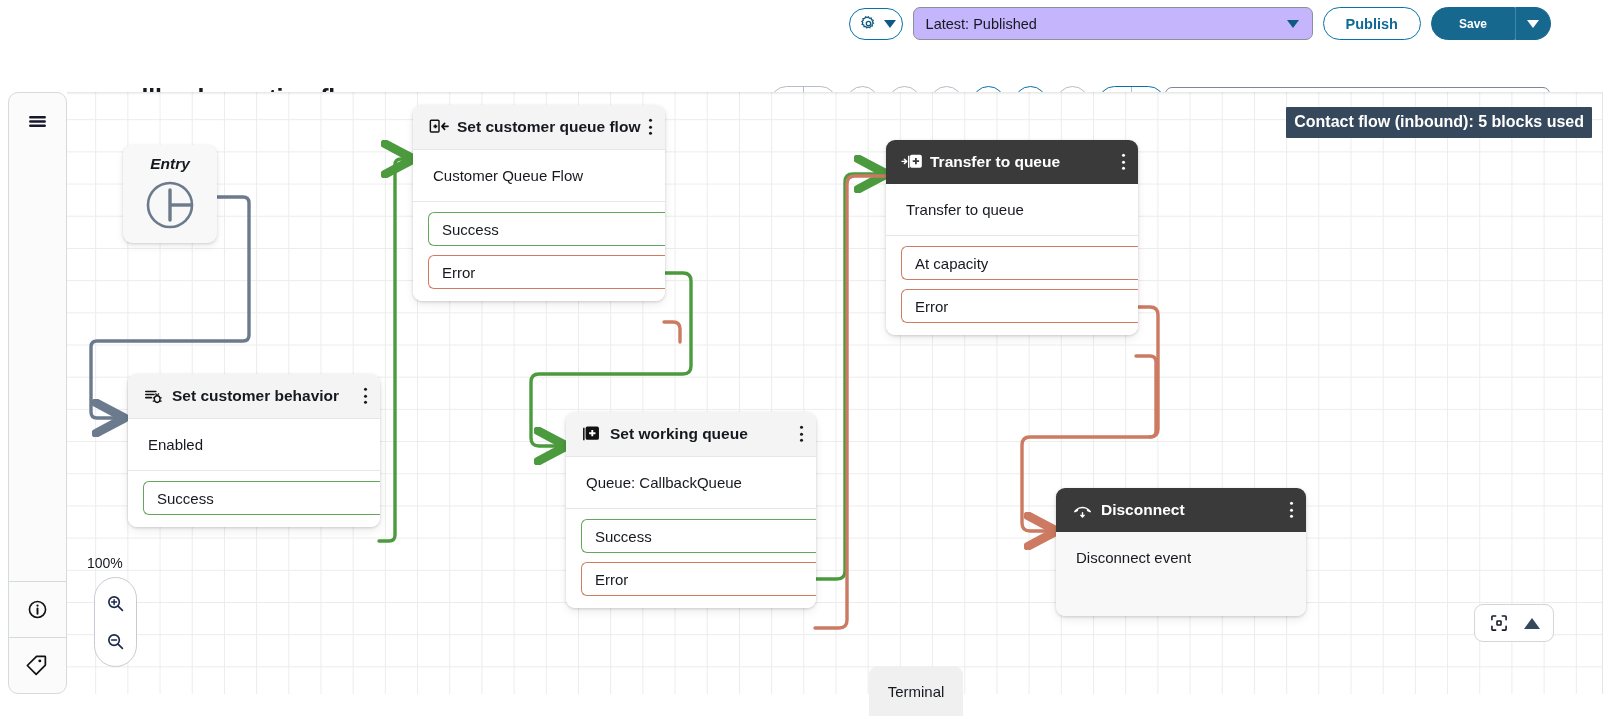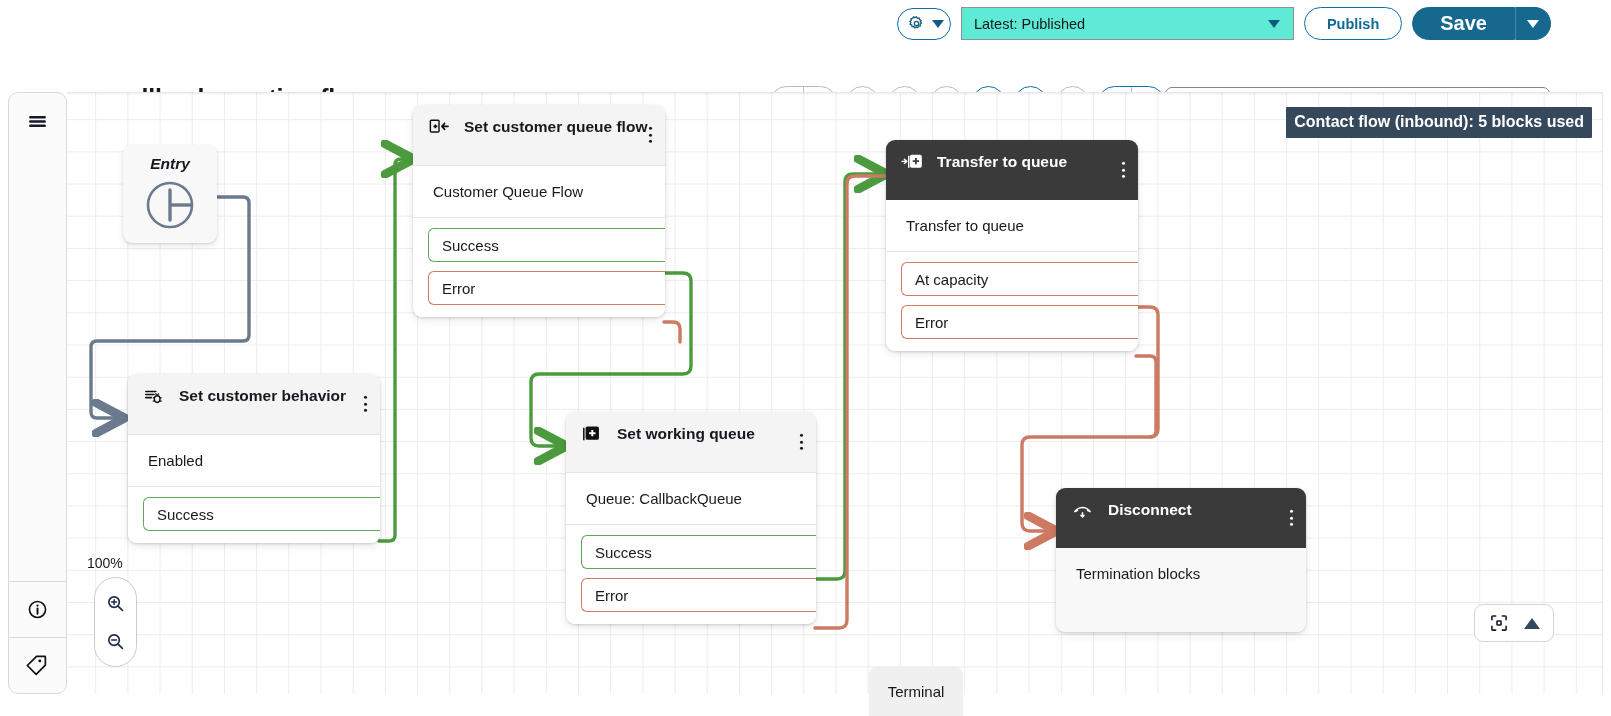--- a/index.html
+++ b/index.html
@@ -29,41 +29,41 @@
     color: #0f5a80; background: #fff;
     gap: 7px;
   }
   .gear-ic { width: 17px; height: 17px; display:block; }
   .caret-dn {
     width: 0; height: 0;
     border-left: 6px solid transparent; border-right: 6px solid transparent;
     border-top: 8px solid #0f5a80;
   }
   .version-select {
-    width: 333px; height: 33px;
-    border: 1px solid #8a9199; border-radius: 0;
-    background: #5eead4; display: flex; align-items: center;
+    width: 400px; height: 33px;
+    border: 1px solid #8a9199; border-radius: 7px;
+    background: #c4b5fd; display: flex; align-items: center;
     padding: 0 12px; position: relative;
   }
   .version-select .vtxt { font-size: 14.5px; color: #16191f; }
   .version-select .caret-dn { position: absolute; right: 13px; }
   .publish-btn {
     height: 33px; padding: 0 22px;
     border: 1px solid #0972a8; border-radius: 17px;
     background: #fff; color: #0f6b96;
     font-size: 14.5px; font-weight: bold;
     display: flex; align-items: center; justify-content: center;
   }
   .save-group { display: flex; align-items: center; }
   .save-btn {
     height: 33px; padding: 0 27px;
     background: #17688f; color: #fff;
     border: 1px solid #17688f;
     border-radius: 17px 0 0 17px;
-    font-size: 20px; font-weight: bold;
+    font-size: 12px; font-weight: bold;
     display: flex; align-items: center; justify-content: center;
   }
   .save-caret {
     height: 33px; width: 36px;
     background: #17688f; border: 1px solid #17688f; border-left: 1px solid #3f88ab;
     border-radius: 0 17px 17px 0;
     display: flex; align-items: center; justify-content: center;
   }
   .save-caret .caret-dn { border-top-color: #fff; }
 
@@ -207,22 +207,22 @@
 
   
   .node {
     position: absolute;
     border-radius: 9px;
     box-shadow: 0 1px 3px rgba(0,0,0,.17), 0 4px 10px rgba(0,0,0,.07);
     background: #fff;
     overflow: hidden;
   }
   .node-head {
-    display: flex; align-items: center; gap: 14px;
-    padding: 12px 14px 28px 15px;
+    display: flex; align-items: center; gap: 7px;
+    padding: 12px 14px 12px 15px;
     font-size: 15.5px; font-weight: bold;
     position: relative;
     min-height: 44px;
   }
   .node-head.light { background: #f4f4f4; color: #16191f; border-bottom: 1px solid #e4e7ea; }
   .node-head.dark  { background: #3a3a3a; color: #ffffff; }
   .node-head .ttl { flex: 1; line-height: 1.22; }
   .kebab { position: absolute; right: 13px; top: 50%; transform: translateY(-50%); }
   .kebab i {
     display: block; width: 3.4px; height: 3.4px; border-radius: 50%;
@@ -574,21 +574,21 @@
         <path d="M3 12.2c3-3.6 5.9-4.9 9-4.9s6 1.3 9 4.9c.7.9-.2 1.9-1.1 1.4l-2.5-1.3c-.6-.3-.9-.8-.8-1.4l.1-1.1c-3-1-6.4-1-9.4 0l.1 1.1c.1.6-.2 1.1-.8 1.4l-2.5 1.3C3.2 14.1 2.3 13.1 3 12.2z" fill="#fff"></path>
         <path d="M12 14v4.4M10.2 16.8L12 18.7l1.8-1.9" fill="none" stroke="#fff" stroke-width="1.6" stroke-linecap="round" stroke-linejoin="round"></path>
       </svg>
       <span class="ttl">Disconnect</span>
       <span class="kebab">
           <i></i>
           <i></i>
           <i></i>
         </span>
     </div>
-    <div class="node-body grayish" style="padding-bottom:50px;">Termination blocks</div>
+    <div class="node-body grayish" style="padding-bottom:50px;">Disconnect event</div>
   </div>
 
   <div class="blocks-badge">Contact flow (inbound): 5 blocks used</div>
 
   <div class="zoom-pct">100%</div>
   <div class="zoom-ctl">
     <div class="zb">
       <svg width="21" height="21" viewBox="0 0 24 24">
         <g fill="none" stroke="#1b2a4a" stroke-width="1.9" stroke-linecap="round">
           <circle cx="10.4" cy="10.4" r="6"></circle>

